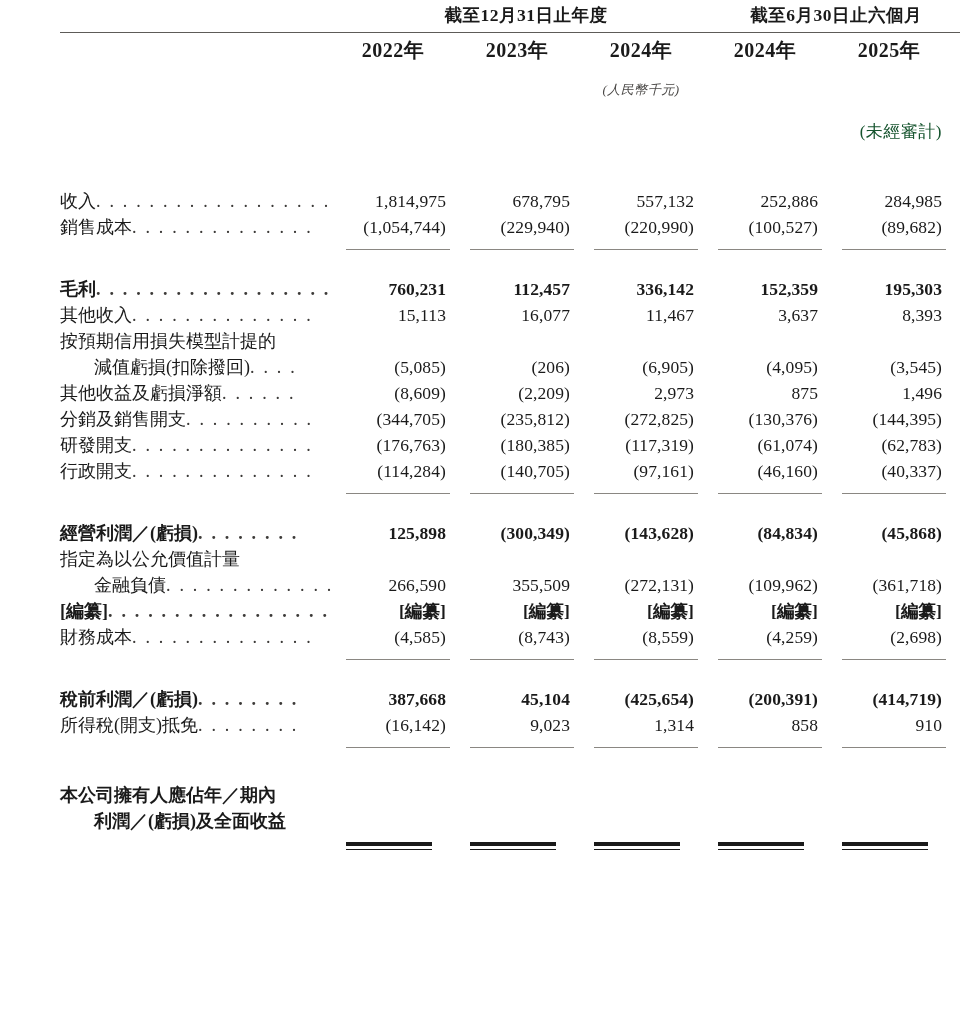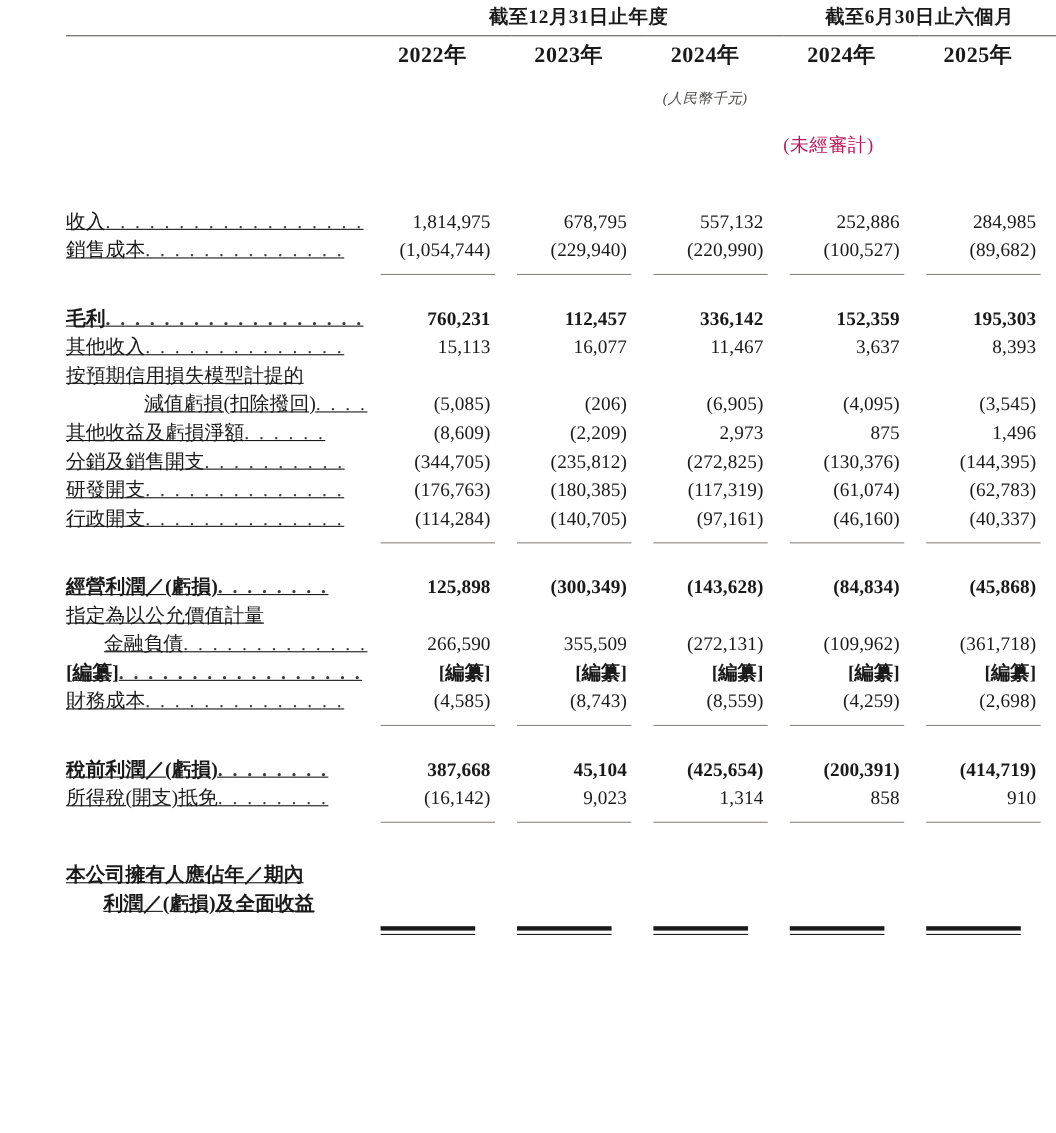--- a/index.html
+++ b/index.html
@@ -50,21 +50,20 @@
     padding-right: 18px;
     white-space: nowrap;
     letter-spacing: 0.1px;
   }
 
   td.label {
     font-size: 18px;
     line-height: 26px;
     white-space: nowrap;
     padding-right: 6px;
-    text-decoration: underline;
   }
 
   
   .hdr-group {
     text-align: center;
     font-size: 17.5px;
     font-weight: bold;
     line-height: 30px;
     padding-bottom: 2px;
     letter-spacing: 0.5px;
@@ -95,22 +94,22 @@
     height: 40px;
   }
   .unit-cny {
     text-align: center;
     font-style: italic;
     color: #4a4846;
     padding-right: 18px;
     letter-spacing: 0.5px;
   }
   .unit-unaudited {
-    text-align: left;
-    color: #be185d;
+    text-align: right;
+    color: #14532d;
     padding-right: 18px;
     letter-spacing: 0.5px;
     font-size: 17px;
     line-height: 44px;
   }
 
   
   tr.gap-lg td { height: 34px; font-size: 0; line-height: 0; }
   tr.gap-md td { height: 26px; font-size: 0; line-height: 0; }
 
@@ -139,21 +138,21 @@
   .b-label { font-weight: bold; }
 
   
   .lead {
     display: inline;
     letter-spacing: 2.2px;
     color: #3c3a38;
     font-size: 18px;
   }
 
-  .ind1 { padding-left: 34px; text-align: right; }
+  .ind1 { padding-left: 34px; }
   .ind2 { padding-left: 34px; }
 </style>
 </head>
 <body>
 
 <div class="sheet">
   <table class="fin">
     <colgroup>
       <col class="c-label">
       <col class="c-num">

